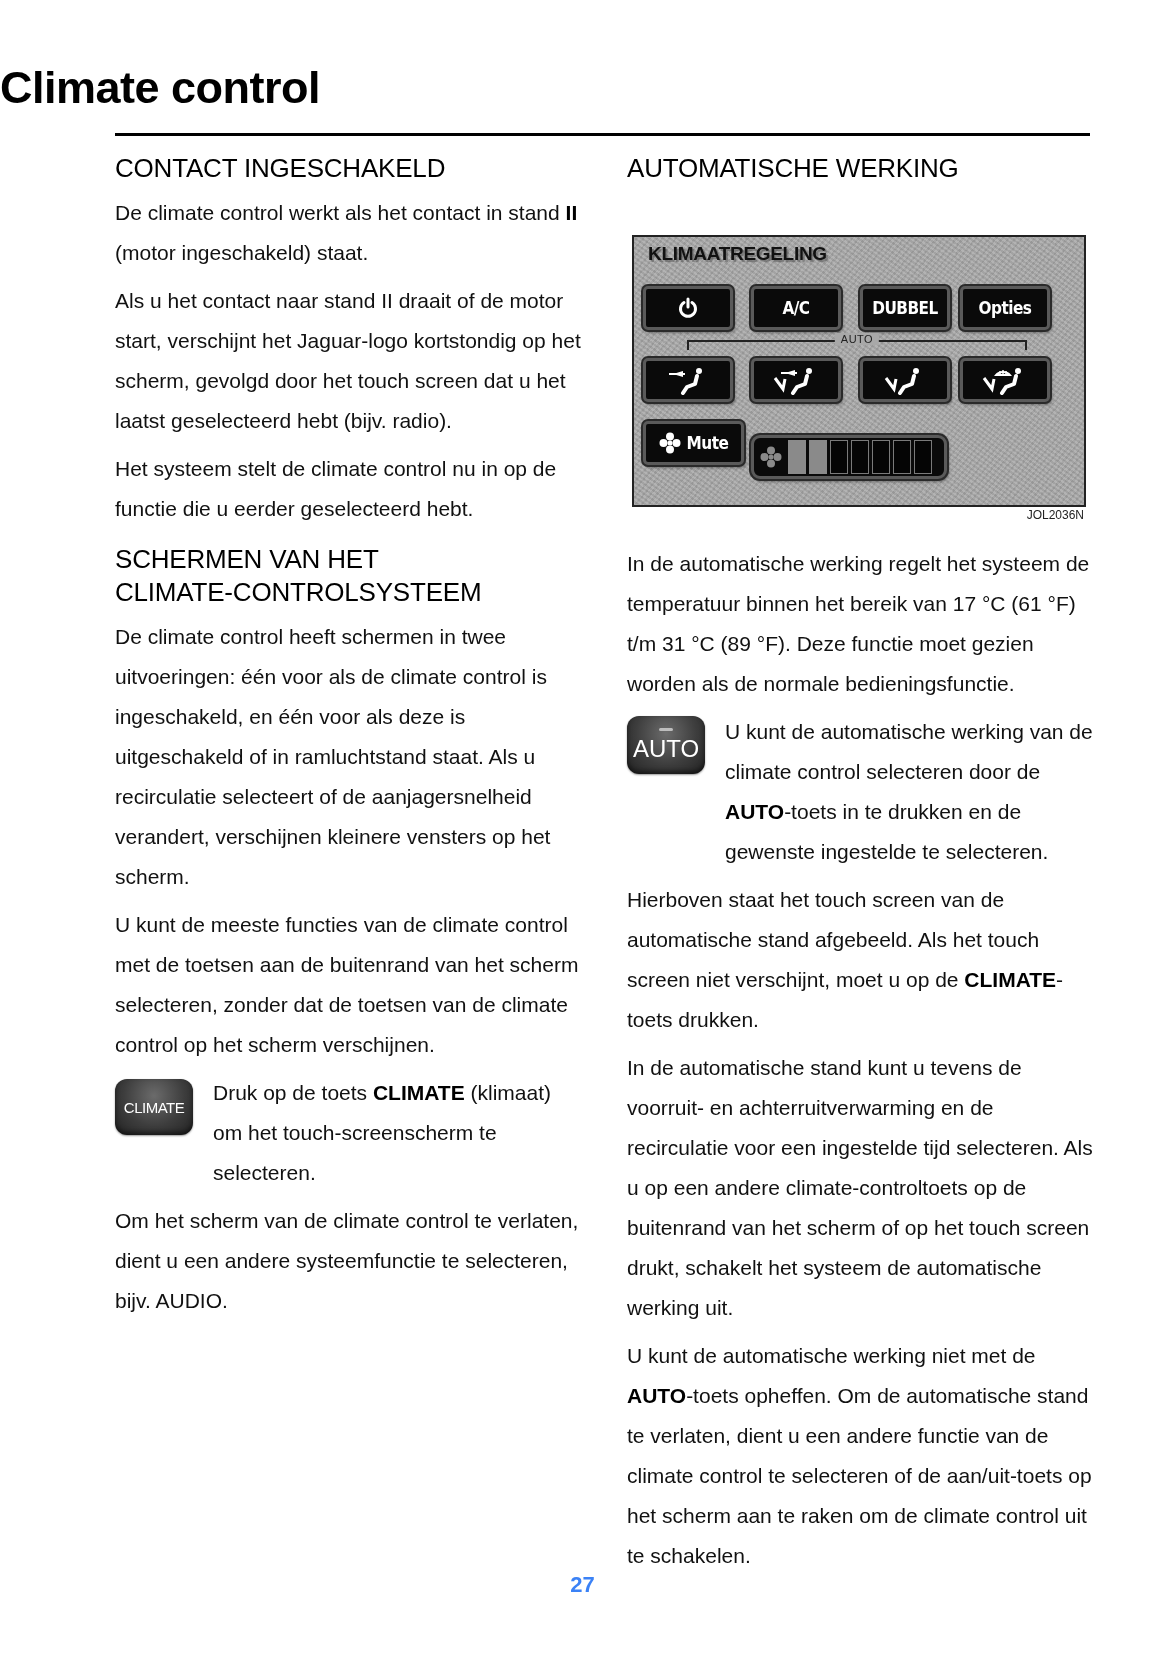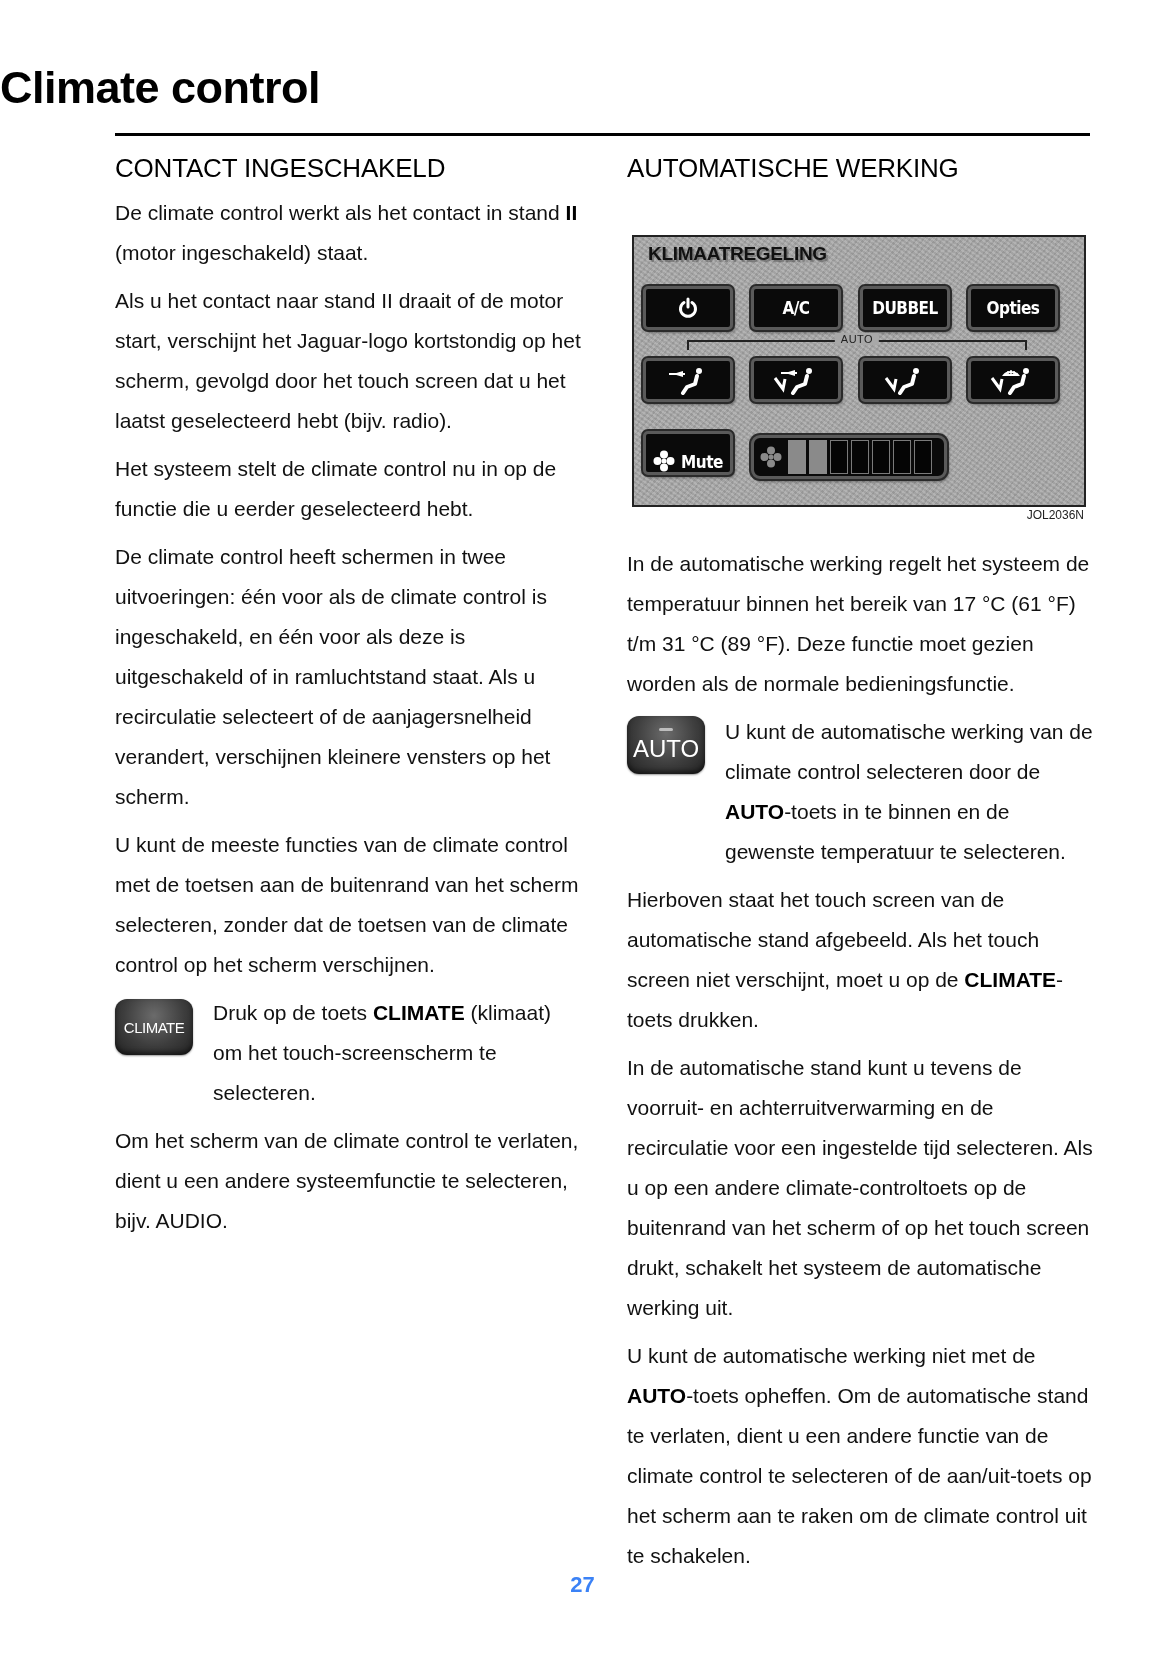--- a/index.html
+++ b/index.html
@@ -52,30 +52,30 @@
   }
   .sbtn {
     position: absolute; width: 90px; height: 44px; background: #0a0a0a; border-radius: 5px;
     border: 3px solid #5a5a5a; box-shadow: 0 0 0 2px #2a2a2a, 2px 3px 3px rgba(0,0,0,.35);
     color: #fff; display: flex; align-items: center; justify-content: center;
     font-family: "DejaVu Sans Condensed", "DejaVu Sans", sans-serif; font-weight: bold; font-size: 17px;
     box-sizing: border-box; letter-spacing: -0.5px;
   }
   .row1 { top: 49px; }
   .row2 { top: 121px; }
-  .c1 { left: 9px; } .c2 { left: 117px; } .c3 { left: 226px; } .c4 { left: 334px; }
+  .c1 { left: 9px; } .c2 { left: 117px; } .c3 { left: 226px; } .c4 { left: 326px; }
   .auto-bracket {
     position: absolute; left: 53px; top: 103px; width: 336px; height: 8px;
     border-top: 2px solid #222; border-left: 2px solid #222; border-right: 2px solid #222;
   }
   .auto-label {
     position: absolute; left: 50%; top: -9px; transform: translateX(-50%);
     background: #a8a8a8; padding: 0 6px; font-size: 11px; color: #222; letter-spacing: 0.5px;
   }
-  .mute-btn { left: 9px; top: 194px; width: 90px; align-items: flex-end; }
+  .mute-btn { left: 9px; top: 184px; width: 101px; }
   .mute-btn .fan { margin-right: 6px; }
   .fan-bar {
     position: absolute; left: 117px; top: 198px; width: 196px; height: 44px; background: #0a0a0a;
     border-radius: 9px; border: 3px solid #5a5a5a; box-shadow: 0 0 0 2px #2a2a2a, 2px 3px 3px rgba(0,0,0,.35);
     box-sizing: border-box; display: flex; align-items: center; padding-left: 6px;
   }
   .fan-bar .fan { margin-right: 6px; }
   .seg { width: 18px; height: 34px; border: 1px solid #7a7a7a; margin-right: 3px; box-sizing: border-box; background: #050505; }
   .seg.on { background: #8a8a8a; border-color: #8a8a8a; }
   .fig-code { text-align: right; font-size: 12px; color: #222; margin-top: 1px; margin-bottom: 22px; }
@@ -90,20 +90,21 @@
 
 <div class="page-title">Climate control</div>
 <div class="title-rule"></div>
 
 <div class="col col-left">
   <h2>CONTACT INGESCHAKELD</h2>
   <p><span>De climate control werkt als het contact in stand </span><b>II</b><span> (motor ingeschakeld) staat.</span></p>
   <p>Als u het contact naar stand II draait of de motor start, verschijnt het Jaguar-logo kortstondig op het scherm, gevolgd door het touch screen dat u het laatst geselecteerd hebt (bijv. radio).</p>
   <p>Het systeem stelt de climate control nu in op de functie die u eerder geselecteerd hebt.</p>
 
+  <h2 class="h2-second"><span>SCHERMEN VAN HET</span><br><span>CLIMATE-CONTROLSYSTEEM</span></h2>
   <p>De climate control heeft schermen in twee uitvoeringen: één voor als de climate control is ingeschakeld, en één voor als deze is uitgeschakeld of in ramluchtstand staat. Als u recirculatie selecteert of de aanjagersnelheid verandert, verschijnen kleinere vensters op het scherm.</p>
   <p>U kunt de meeste functies van de climate control met de toetsen aan de buitenrand van het scherm selecteren, zonder dat de toetsen van de climate control op het scherm verschijnen.</p>
   <div class="icon-para">
     <div class="key-btn climate-key">CLIMATE</div>
     <p><span>Druk op de toets </span><b>CLIMATE</b><span> (klimaat) om het touch-screenscherm te selecteren.</span></p>
   </div>
   <p>Om het scherm van de climate control te verlaten, dient u een andere systeemfunctie te selecteren, bijv. AUDIO.</p>
 </div>
 
 <div class="col col-right">
@@ -199,20 +200,20 @@
     </div>
     <div class="fig-code">JOL2036N</div>
   </div>
 
   <p>In de automatische werking regelt het systeem de temperatuur binnen het bereik van 17 °C (61 °F) t/m 31 °C (89 °F). Deze functie moet gezien worden als de normale bedieningsfunctie.</p>
   <div class="icon-para">
     <div class="key-btn auto-key">
       <div class="led"></div>
       <span>AUTO</span>
     </div>
-    <p><span>U kunt de automatische werking van de climate control selecteren door de </span><b>AUTO</b><span>-toets in te binnen en de gewenste temperatuur te selecteren.</span></p>
+    <p><span>U kunt de automatische werking van de climate control selecteren door de </span><b>AUTO</b><span>-toets in te drukken en de gewenste ingestelde te selecteren.</span></p>
   </div>
   <p><span>Hierboven staat het touch screen van de automatische stand afgebeeld. Als het touch screen niet verschijnt, moet u op de </span><b>CLIMATE</b><span>-toets drukken.</span></p>
   <p>In de automatische stand kunt u tevens de voorruit- en achterruitverwarming en de recirculatie voor een ingestelde tijd selecteren. Als u op een andere climate-controltoets op de buitenrand van het scherm of op het touch screen drukt, schakelt het systeem de automatische werking uit.</p>
   <p><span>U kunt de automatische werking niet met de </span><b>AUTO</b><span>-toets opheffen. Om de automatische stand te verlaten, dient u een andere functie van de climate control te selecteren of de aan/uit-toets op het scherm aan te raken om de climate control uit te schakelen.</span></p>
 </div>
 
 <div class="page-number">27</div>
 
 </body></html>

